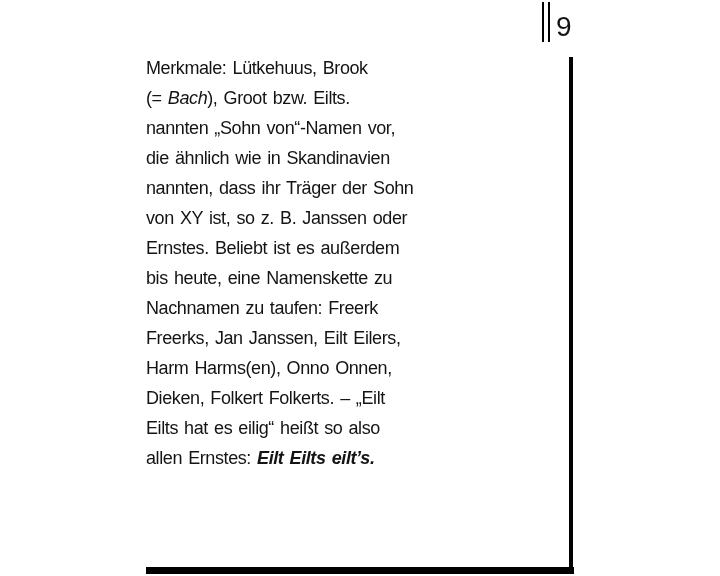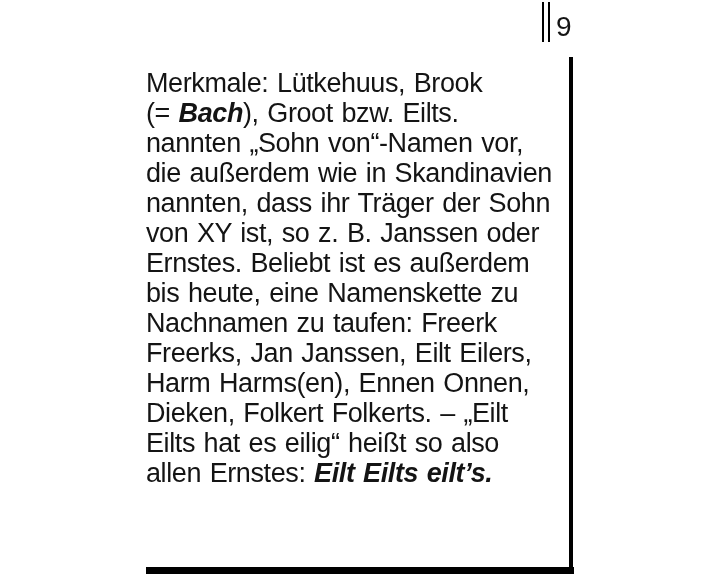--- a/index.html
+++ b/index.html
@@ -49,56 +49,56 @@
     left: 146px;
     top: 567px;
     width: 428px;
     height: 7px;
     background: var(--rule, #000000);
   }
   
   .text-block {
     position: absolute;
     left: 146px;
-    top: 68px;
+    top: 53px;
     width: 420px;
     color: var(--ink, #141414);
-    font-size: 27px;
+    font-size: 18px;
     line-height: 30px;
     letter-spacing: -0.4px;
     word-spacing: 1.5px;
   }
   .line {
     white-space: nowrap;
     height: 30px;
   }
-  .italic { font-style: italic; font-weight: bold; }
+  .italic { font-style: italic; }
   .bold { font-weight: bold; font-style: italic; }
 </style>
 </head>
 <body>
 
 <div class="page">
 
   <span class="pagenum-mark"></span>
 
   <span class="pagenum">9</span>
 
   <div class="text-block">
       <div class="line"><span>Merkmale: Lütkehuus, Brook</span></div>
       <div class="line"><span>(= </span><span class="italic">Bach</span><span>), Groot bzw. Eilts.</span></div>
       <div class="line"><span>nannten „Sohn von“-Namen vor,</span></div>
-      <div class="line"><span>die außerdem wie in Skandinavien</span></div>
+      <div class="line"><span>die ähnlich wie in Skandinavien</span></div>
       <div class="line"><span>nannten, dass ihr Träger der Sohn</span></div>
       <div class="line"><span>von XY ist, so z. B. Janssen oder</span></div>
       <div class="line"><span>Ernstes. Beliebt ist es außerdem</span></div>
       <div class="line"><span>bis heute, eine Namenskette zu</span></div>
       <div class="line"><span>Nachnamen zu taufen: Freerk</span></div>
       <div class="line"><span>Freerks, Jan Janssen, Eilt Eilers,</span></div>
-      <div class="line"><span>Harm Harms(en), Ennen Onnen,</span></div>
+      <div class="line"><span>Harm Harms(en), Onno Onnen,</span></div>
       <div class="line"><span>Dieken, Folkert Folkerts. – „Eilt</span></div>
       <div class="line"><span>Eilts hat es eilig“ heißt so also</span></div>
       <div class="line"><span>allen Ernstes: </span><span class="bold">Eilt Eilts eilt’s.</span></div>
     </div>
 
   <div class="right-rule"></div>
 
   <div class="bottom-rule"></div>
 
 </div>

